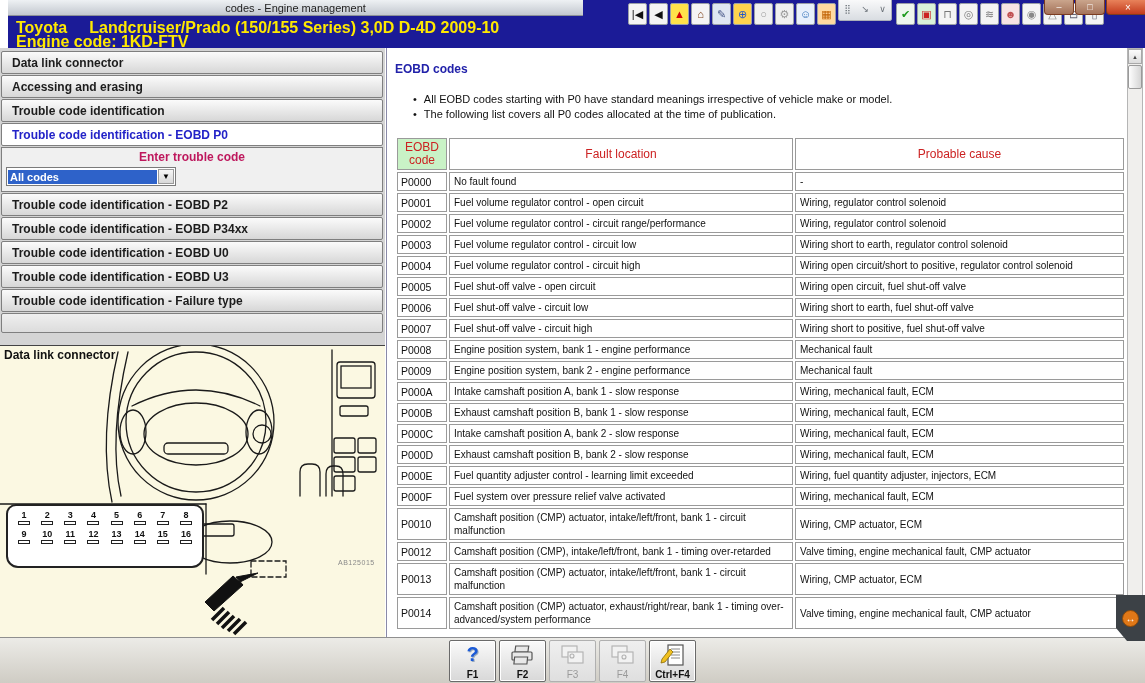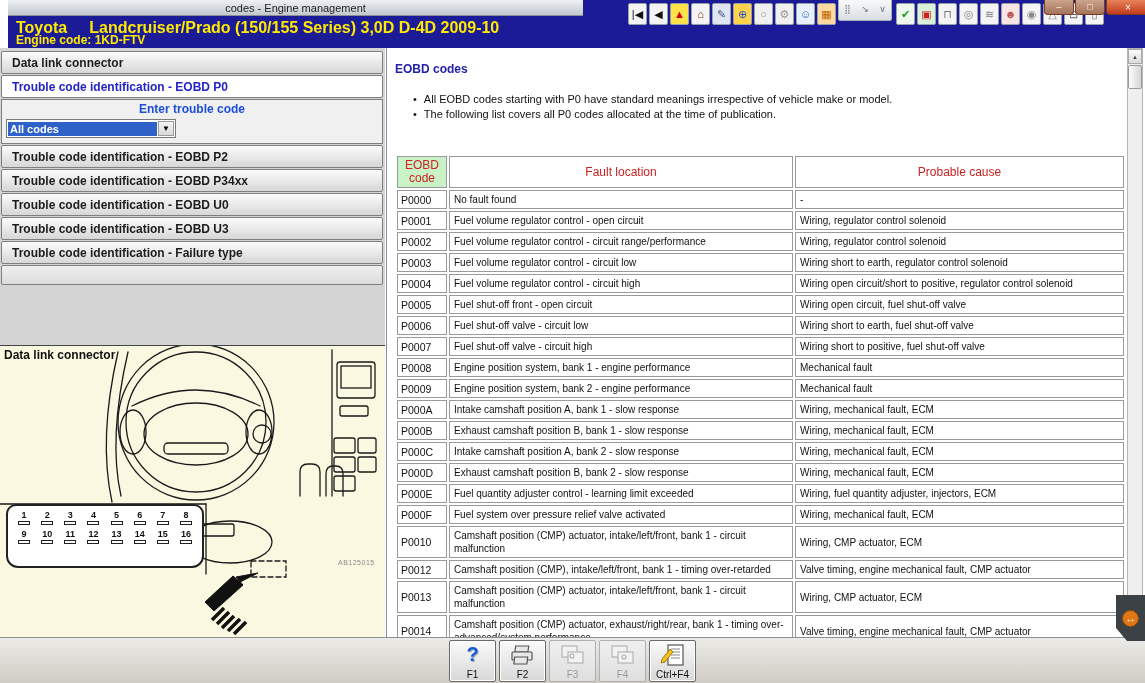--- a/index.html
+++ b/index.html
@@ -20,31 +20,31 @@
     border:1px solid #aab0b8; border-radius:2px; display:flex; align-items:center;
     justify-content:space-around; font-size:9px; color:#6a7077; margin-top:-3px; height:24px; }
   .winctl { position:absolute; right:3px; top:0; display:flex; }
   .winbtn { height:15px; border:1px solid #7c3c20; border-top:none; color:#fff;
     font-size:9px; display:flex; align-items:center; justify-content:center;
     border-radius:0 0 4px 4px; margin-left:1px; cursor:pointer; }
   .winbtn.min, .winbtn.res { width:30px; background:linear-gradient(#caa58c,#a4725a); }
   .winbtn.close { width:44px; background:linear-gradient(#e8825a,#c33b1d); font-size:10px; }
   .veh-line1 { position:absolute; left:8px; top:19px; color:#ffe900; font-weight:bold; font-size:16px; }
   .veh-line1 .model { margin-left:22px; }
-  .veh-line2 { position:absolute; left:8px; top:33px; color:#ffe900; font-weight:bold; font-size:12px; }
+  .veh-line2 { position:absolute; left:8px; top:33px; color:#ffe900; font-weight:bold; font-size:16px; }
 
   
   .sidebar { position:absolute; left:0; top:48px; width:385px; height:297px; background:#d4d4d4; padding:3px 2px 0 1px; }
   .side-item { height:23px; margin-bottom:1px; border:1px solid #7f7f7f; border-radius:2px;
     background:linear-gradient(#fbfbfb,#d7d7d7); display:flex; align-items:center;
     padding-left:10px; font-size:12px; font-weight:bold; color:#1c1c1c; cursor:pointer; }
   .side-item.active { background:#fff; color:#2323c8; }
   .side-item.blank { background:linear-gradient(#efefef,#dcdcdc); height:20px; }
   .search-panel { border:1px solid #7f7f7f; background:#f0f0f0; height:45px; margin-bottom:1px; padding:2px 4px; }
-  .search-panel .sp-label { text-align:center; font-size:12px; font-weight:bold; color:#1d4ed8; margin-bottom:3px; }
+  .search-panel .sp-label { text-align:center; font-size:12px; font-weight:bold; color:#be185d; margin-bottom:3px; }
   .sp-row { display:flex; gap:8px;align-items:center; }
   .combo { width:170px; height:19px; background:#fff; border:1px solid #7a7a7a; display:flex; align-items:center; }
   .combo .val { flex:1; font-size:11px; font-weight:bold; background:#2e62c9; color:#fff; padding:1px 2px; margin:1px; white-space:nowrap; overflow:hidden; }
   .combo .dd { width:16px; height:15px; margin-right:1px; background:linear-gradient(#f6f6f6,#d8d8d8);
     border:1px solid #9a9a9a; font-size:8px; display:flex; align-items:center; justify-content:center; }
   .search-btn { width:168px; height:19px; background:linear-gradient(#f4f4f4,#dcdcdc);
     border:1px solid #a8a8a8; border-radius:2px; font-size:11px; color:#8b8b8b;
     display:flex; align-items:center; justify-content:center; cursor:pointer; }
 
   
@@ -57,21 +57,21 @@
   .pin-row { display:flex; justify-content:space-between; margin-bottom:4px; }
   .pin { width:20px; text-align:center; }
   .pin .num { font-size:9px; font-weight:bold; color:#111; display:block; line-height:10px; }
   .pin .slot { display:block; width:12px; height:4px; border:1px solid #222; margin:1px auto 0; }
   .dg-ref { position:absolute; left:338px; top:213px; font-size:7px; color:#8a8a8a; letter-spacing:0.5px; }
 
   
   .main { position:absolute; left:386px; top:48px; width:741px; height:589px; background:#fff;
     border-left:1px solid #8a8aa8; overflow:hidden; padding:14px 0 0 8px; }
   .content-title { font-size:12px; font-weight:bold; color:#2222aa; margin-bottom:16px; }
-  .bullets { margin-left:18px; margin-bottom:32px; }
+  .bullets { margin-left:18px; margin-bottom:14px; }
   .bullet { font-size:11px; color:#111; line-height:15px; display:flex; }
   .bullet::before { content:"•"; margin-right:7px; font-size:11px; }
   table.codes { border-collapse:separate; border-spacing:2px; table-layout:fixed; width:729px; }
   table.codes col.c1 { width:50px; } table.codes col.c2 { width:344px; } table.codes col.c3 { width:329px; }
   table.codes th, table.codes td { border:1px solid #9a9a9a; font-weight:normal; }
   th.code-h { background:#c9f2c6; border-color:#6aa86a; color:#cc2222; font-size:12px; text-align:center; padding:2px; line-height:13px; }
   th.head { color:#cc2222; font-size:12px; text-align:center; padding:5px 2px; background:#fff; }
   td.code { font-size:10.5px; padding:2px 3px; vertical-align:middle; color:#111; }
   td.txt { font-size:10px; padding:2px 4px; vertical-align:middle; color:#111; line-height:13px; }
 
@@ -91,21 +91,21 @@
 
   
   .bottombar { position:absolute; left:0; top:637px; width:1145px; height:46px;
     background:linear-gradient(#ecebe7,#cfccc4); border-top:1px solid #8f8f8f;
     display:flex; align-items:center; justify-content:center; gap:3px; }
   .fbtn { width:47px; height:42px; border:1px solid #6a6a6a; border-radius:2px;
     background:linear-gradient(#fafafa,#d8d8d8); display:flex; flex-direction:column;
     align-items:center; justify-content:flex-end; padding-bottom:1px; cursor:pointer;
     box-shadow:inset 0 0 0 1px #fff; }
   .fbtn .ficon { flex:1; display:flex; align-items:center; justify-content:center; }
-  .fbtn .flabel { font-size:10px; font-weight:normal; color:#111; line-height:11px; }
+  .fbtn .flabel { font-size:10px; font-weight:bold; color:#111; line-height:11px; }
   .fbtn.disabled { border-color:#b0b0b0; box-shadow:none; background:linear-gradient(#efefef,#dfdfdf); }
   .fbtn.disabled .flabel { color:#9a9a9a; font-weight:normal; }
   .qmark { font-size:20px; font-weight:bold; color:#1b5ad7; text-shadow:1px 1px 0 #9ab; }
 </style>
 </head>
 <body>
 
 <div class="topstrip">
   <div class="titleplate">
     <span>codes - Engine management</span>
@@ -218,21 +218,27 @@
   <div class="veh-line2">Engine code: 1KD-FTV</div>
 </div>
 
 <div class="sidebar">
   <div>
 
       <div class="side-item">
         <span>Data link connector</span>
       </div>
 
-
+      <div class="side-item">
+        <span>Accessing and erasing</span>
+      </div>
+
+      <div class="side-item">
+        <span>Trouble code identification</span>
+      </div>
 
       <div class="side-item active">
         <span>Trouble code identification - EOBD P0</span>
       </div>
     </div>
 
   <div class="search-panel">
     <div class="sp-label">Enter trouble code</div>
     <div class="sp-row">
       <div class="combo">
@@ -461,21 +467,21 @@
         </tr>
 
         <tr>
           <td class="code">P0004</td>
           <td class="txt">Fuel volume regulator control - circuit high</td>
           <td class="txt">Wiring open circuit/short to positive, regulator control solenoid</td>
         </tr>
 
         <tr>
           <td class="code">P0005</td>
-          <td class="txt">Fuel shut-off front - open circuit</td>
+          <td class="txt">Fuel shut-off valve - open circuit</td>
           <td class="txt">Wiring open circuit, fuel shut-off valve</td>
         </tr>
 
         <tr>
           <td class="code">P0006</td>
           <td class="txt">Fuel shut-off valve - circuit low</td>
           <td class="txt">Wiring short to earth, fuel shut-off valve</td>
         </tr>
 
         <tr>

